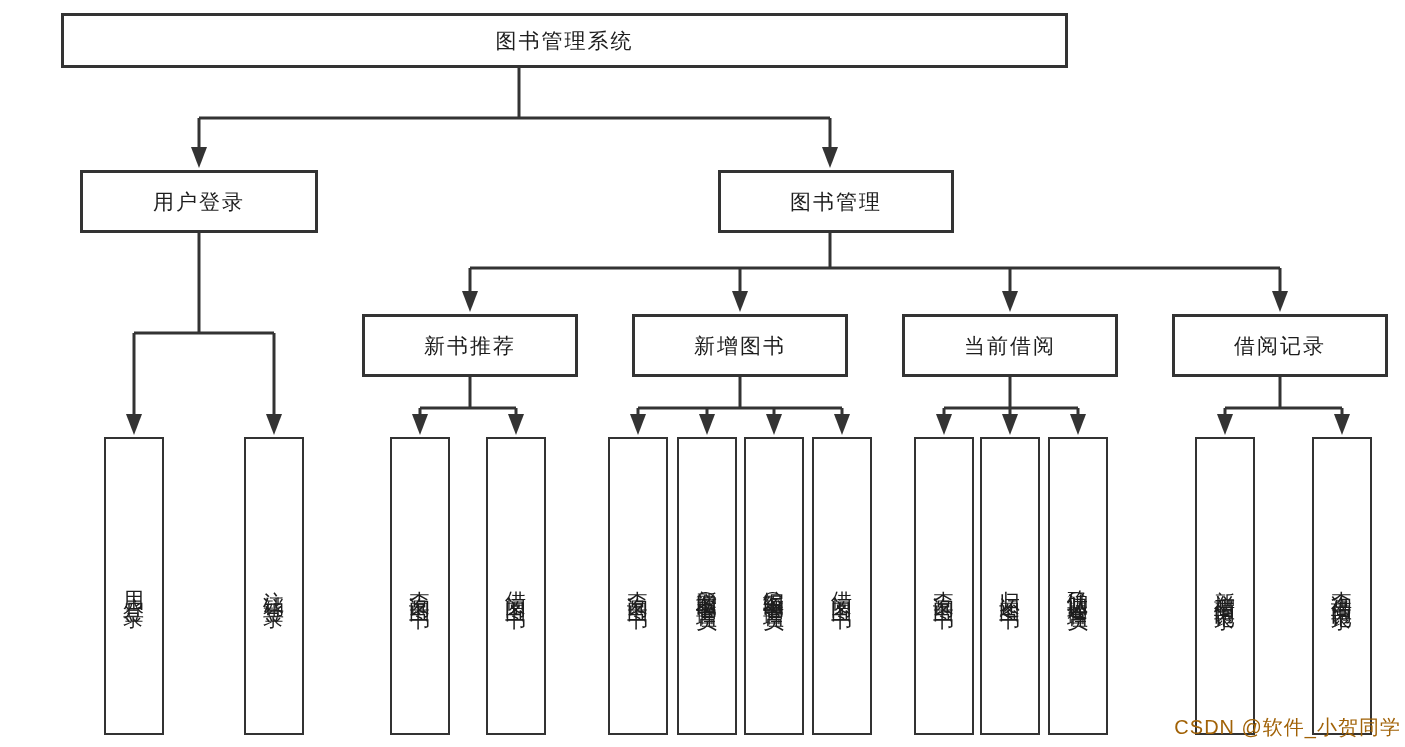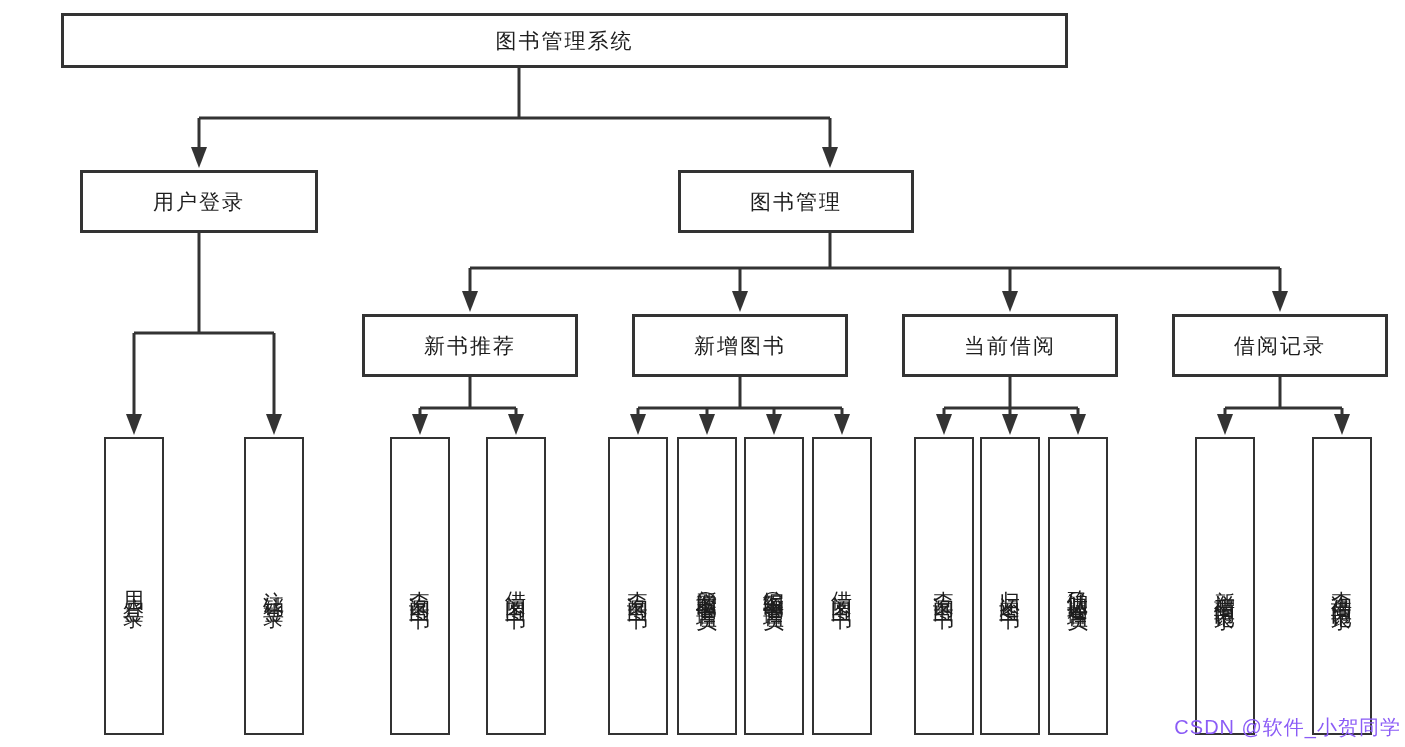--- a/index.html
+++ b/index.html
@@ -32,21 +32,21 @@
     font-size: 21px;
     letter-spacing: 2px;
     color: #1d1d1d;
     white-space: nowrap;
   }
 
   .node.root  { left: 13px;  top: 13px;  width: 1007px; height: 55px; margin-left: 48px; }
 
   .node.lvl2  { top: 170px; height: 63px; }
   .node.user-login { left: 80px;  width: 238px; }
-  .node.book-mgmt  { left: 678px; width: 236px; }
+  .node.book-mgmt  { left: 718px; width: 236px; }
 
   .node.lvl3  { top: 314px; height: 63px; width: 216px; }
   .node.new-book    { left: 362px; text-align: right; }
   .node.book-borrow { left: 632px; }
   .node.cur-borrow  { left: 902px; }
   .node.rec-borrow  { left: 1172px; }
 
   .node.leaf {
     top: 437px;
     height: 298px;
@@ -69,21 +69,21 @@
   .leaf.p10 { left: 980px; }
   .leaf.p11 { left: 1048px; letter-spacing: 3px; }
   .leaf.p12 { left: 1195px; letter-spacing: 4px; }
   .leaf.p13 { left: 1312px; letter-spacing: 4px; }
 
   .watermark {
     position: absolute;
     right: 4px;
     top: 714px;
     font-size: 20px;
-    color: #8b5cf6;
+    color: #a16207;
     letter-spacing: 1px;
     z-index: 5;
     white-space: nowrap;
   }
 </style>
 </head>
 <body>
 
 <div class="canvas">
 

